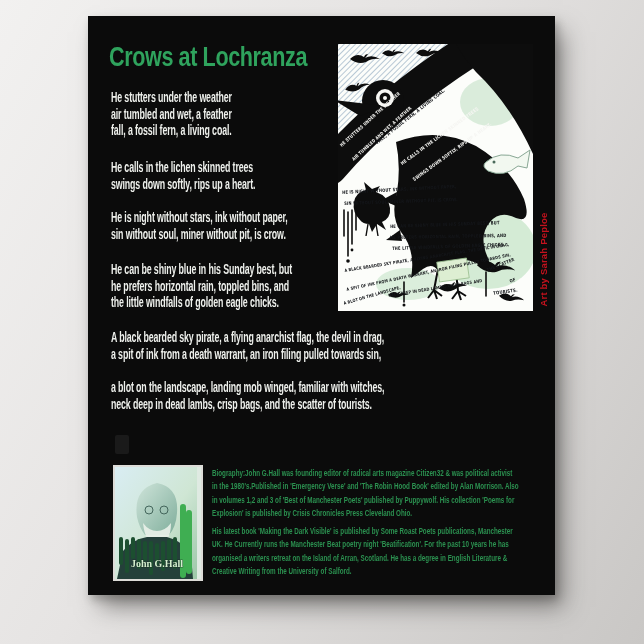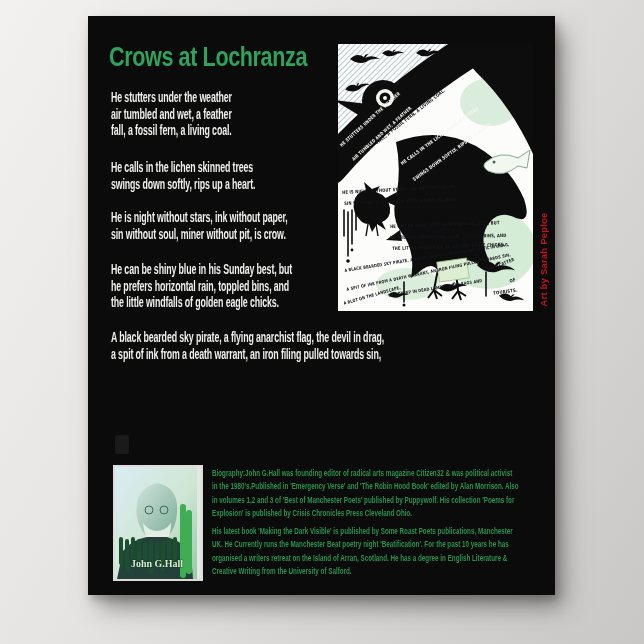--- a/index.html
+++ b/index.html
@@ -78,20 +78,24 @@
     <div class="pline">sin without soul, miner without pit, is crow.</div>
   </div>
   <div class="stanza" style="top:245px">
     <div class="pline">He can be shiny blue in his Sunday best, but</div>
     <div class="pline">he prefers horizontal rain, toppled bins, and</div>
     <div class="pline">the little windfalls of golden eagle chicks.</div>
   </div>
   <div class="stanza" style="top:313px">
     <div class="pline">A black bearded sky pirate, a flying anarchist flag, the devil in drag,</div>
     <div class="pline">a spit of ink from a death warrant, an iron filing pulled towards sin,</div>
+  </div>
+  <div class="stanza" style="top:363px">
+    <div class="pline">a blot on the landscape, landing mob winged, familiar with witches,</div>
+    <div class="pline">neck deep in dead lambs, crisp bags, and the scatter of tourists.</div>
   </div>
 
   <div class="illustration">
     <svg width="195" height="267" viewBox="0 0 195 267">
       <defs>
         <pattern id="hatch" width="4" height="4" patternUnits="userSpaceOnUse" patternTransform="rotate(45)">
           <line x1="0" y1="0" x2="0" y2="4" stroke="#7e9cb6" stroke-width="1.1"></line>
         </pattern>
         <path id="bird" d="M0 7 Q7 0 14 5 Q15 2 18 2 Q16 5 15 6 Q22 2 30 7 Q22 6 16 10 Q8 13 0 7 Z"></path>
       </defs>

